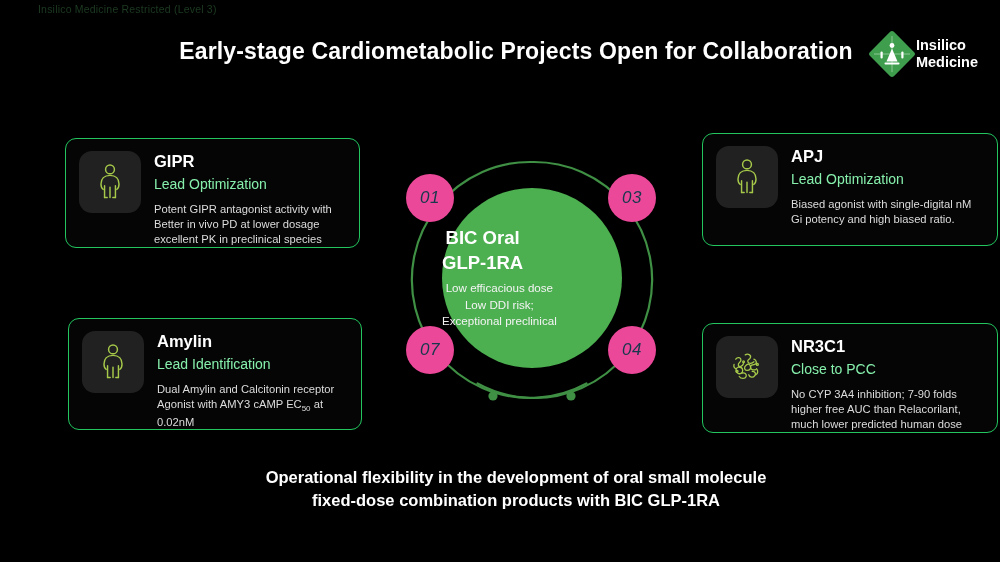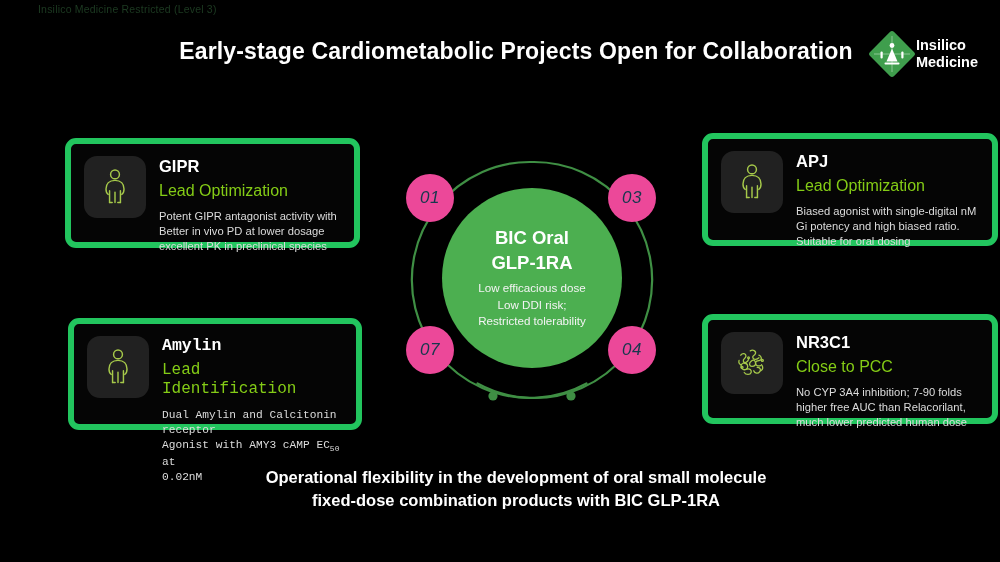--- a/index.html
+++ b/index.html
@@ -32,60 +32,60 @@
     display:flex;align-items:center;
   }
   .brand-mark{width:48px;height:48px;flex:0 0 auto;}
   .brand-text{
     color:#ffffff;font-size:14.5px;font-weight:bold;line-height:1.18;white-space:nowrap;
   }
 
   
   .card{
     position:absolute;
-    border:6px solid #22c55e;
+    border:1px solid #22c55e;
     border-radius:11px;
     background:#050505;
     box-sizing:border-box;
     display:flex;
     padding:12px 13px;
     gap:13px;
   }
   .card-icon{
     width:62px;height:62px;flex:0 0 62px;
     border-radius:13px;
     background:#212121;
     display:flex;align-items:center;justify-content:center;
   }
   .card-body{flex:1 1 auto;min-width:0;padding-top:1px;}
   .card-title{
     color:#ffffff;font-size:16.5px;font-weight:bold;line-height:1.15;
     margin-bottom:5px;
   }
   .card-stage{
-    color:#84cc16;font-size:16px;line-height:1.2;margin-bottom:9px;
+    color:#86efac;font-size:14px;line-height:1.2;margin-bottom:9px;
   }
   .card-desc{
     color:#dcdcdc;font-size:11.2px;line-height:1.33;
   }
   .card-desc sub{font-size:8px;}
 
   #card-gipr   {left:33px;  top:138px; width:295px; height:110px;}
-  #card-amylin {left:36px;  top:318px; width:294px; height:112px;font-family:Liberation Mono, monospace;}
+  #card-amylin {left:36px;  top:318px; width:294px; height:112px;}
   #card-apj    {left:670px; top:133px; width:296px; height:113px;}
-  #card-nr3c1  {left:670px; top:314px; width:296px; height:110px;}
+  #card-nr3c1  {left:670px; top:323px; width:296px; height:110px;}
 
   
   .hub{position:absolute;left:360px;top:140px;width:280px;height:280px;}
   .hub svg{position:absolute;left:0;top:0;}
   .hub-core{
     position:absolute;left:50px;top:48px;width:180px;height:180px;
     border-radius:50%;
     background:#4caf50;
-    display:flex;flex-direction:column;align-items:center;justify-content:center;
+    display:flex;flex-direction:column;align-items:flex-start;justify-content:center;
     text-align:center;
   }
   .hub-core-title{
     color:#ffffff;font-size:18.5px;font-weight:bold;line-height:1.32;
     margin-bottom:5px;
   }
   .hub-core-sub{
     color:#f4f4f4;font-size:11.6px;line-height:1.42;
   }
   .badge{
@@ -196,21 +196,20 @@
           <path d="M13.6 40.3h3.1M23.3 40.3h3.1"></path>
         </g>
       </svg>
     </div>
     <div class="card-body">
       <div class="card-title">APJ</div>
       <div class="card-stage">Lead Optimization</div>
       <div class="card-desc">
         <div>Biased agonist with single-digital nM</div>
         <div>Gi potency and high biased ratio.</div>
-        <div>Suitable for oral dosing</div>
       </div>
     </div>
   </div>
 
   <div class="card" id="card-nr3c1">
     <div class="card-icon">
       <svg viewBox="0 0 44 44" width="38" height="38">
         <g fill="none" stroke="#a6c94a" stroke-width="1.5" stroke-linecap="round">
           <path d="M9 13c2-3 6-2 6 1s-4 3-3 6 5 1 6-2"></path>
           <path d="M20 8c3-2 7 0 6 3s-4 2-3 5 5 2 7 0"></path>
@@ -247,21 +246,21 @@
     </svg>
 
     <div class="hub-core">
       <div class="hub-core-title">
         <span>BIC Oral</span><br>
         <span>GLP-1RA</span>
       </div>
       <div class="hub-core-sub">
         <div>Low efficacious dose</div>
         <div>Low DDI risk;</div>
-        <div>Restricted tolerability</div>
+        <div>Exceptional preclinical</div>
       </div>
     </div>
 
     <div class="badge" id="badge-01">01</div>
     <div class="badge" id="badge-03">03</div>
     <div class="badge" id="badge-02">07</div>
     <div class="badge" id="badge-04">04</div>
   </div>
 
   <div class="caption">

